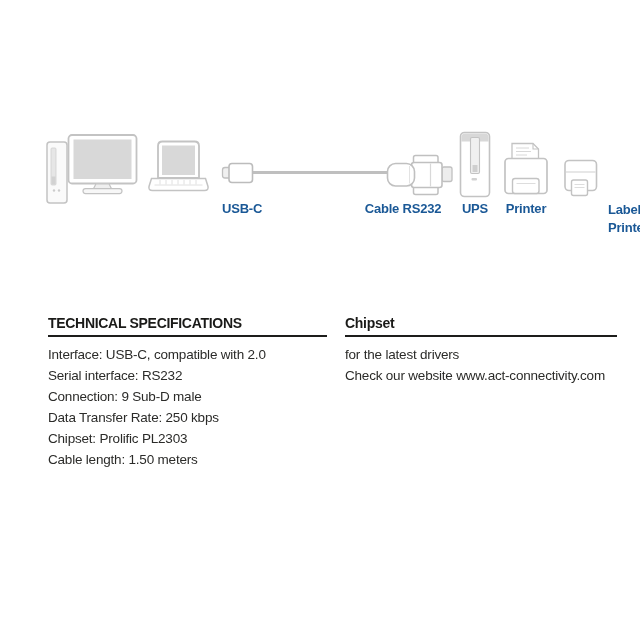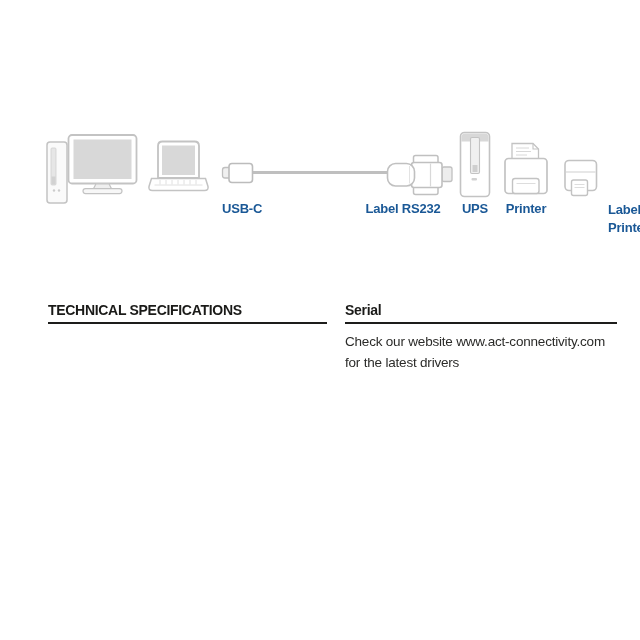--- a/index.html
+++ b/index.html
@@ -24,21 +24,21 @@
     top: 201px;
     font-size: 13px;
     font-weight: bold;
     letter-spacing: -0.2px;
     color: var(--accent, #1a5896);
     white-space: nowrap;
     line-height: 15px;
   }
   .dev-label.centered { transform: translateX(-50%); }
   .dev-label .lbl-line { display: block; line-height: 18px; padding-left: 48px; }
-  .col { position: absolute; top: 303px; }
+  .col { position: absolute; top: 316px; }
   .col-heading {
     font-size: 14px;
     font-weight: bold;
     line-height: 15px;
     letter-spacing: -0.3px;
     color: var(--heading-text, #1a1a18);
     padding-bottom: 4px;
     border-bottom: 2px solid var(--rule, #1d1d1b);
     white-space: nowrap;
   }
@@ -126,33 +126,41 @@
     <g>
       <rect x="565" y="160.5" width="31.5" height="30" rx="4" fill="#ffffff" stroke="#c3c3c3" stroke-width="1.6"></rect>
       <line x1="566" y1="172" x2="595.5" y2="172" stroke="#d8d8d8" stroke-width="1.2"></line>
       <rect x="571.5" y="180" width="16" height="15.5" rx="2" fill="#ffffff" stroke="#c3c3c3" stroke-width="1.4"></rect>
       <line x1="574.5" y1="184.5" x2="584.5" y2="184.5" stroke="#dddddd" stroke-width="1"></line>
       <line x1="574.5" y1="187.5" x2="584.5" y2="187.5" stroke="#dddddd" stroke-width="1"></line>
     </g>
   </svg>
 
   <div class="dev-label" style="left:222px;">USB-C</div>
-  <div class="dev-label centered" style="left:403px;">Label RS232</div>
+  <div class="dev-label centered" style="left:403px;">Cable RS232</div>
   <div class="dev-label centered" style="left:475px;text-align:right;">UPS</div>
   <div class="dev-label centered" style="left:526px;">Printer</div>
   <div class="dev-label" style="left:560px;">
     <span class="lbl-line">Label</span>
     <span class="lbl-line">Printer</span>
   </div>
 
   <div class="col" style="left:48px; width:279px;">
     <div class="col-heading">TECHNICAL SPECIFICATIONS</div>
+    <div class="col-body">
+      <div class="body-line">Interface: USB-C, compatible with 2.0</div>
+      <div class="body-line">Serial interface: RS232</div>
+      <div class="body-line">Connection: 9 Sub-D male</div>
+      <div class="body-line">Data Transfer Rate: 250 kbps</div>
+      <div class="body-line">Chipset: Prolific PL2303</div>
+      <div class="body-line">Cable length: 1.50 meters</div>
+    </div>
   </div>
 
   <div class="col" style="left:345px; width:272px;">
-    <div class="col-heading">Serial</div>
+    <div class="col-heading">Chipset</div>
     <div class="col-body">
+      <div class="body-line">for the latest drivers</div>
       <div class="body-line">Check our website www.act-connectivity.com</div>
-      <div class="body-line">for the latest drivers</div>
     </div>
   </div>
 
 </div>
 
 </body></html>

